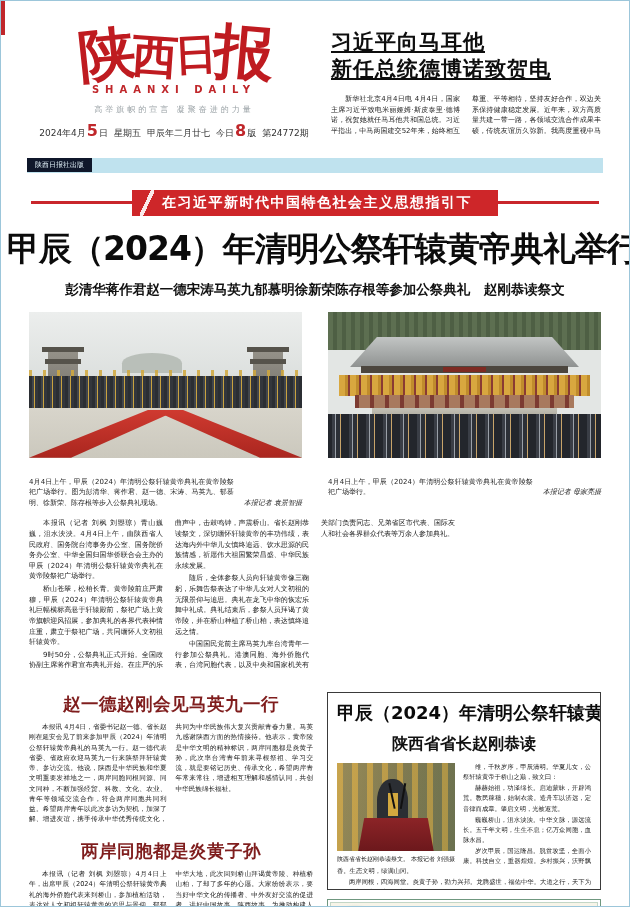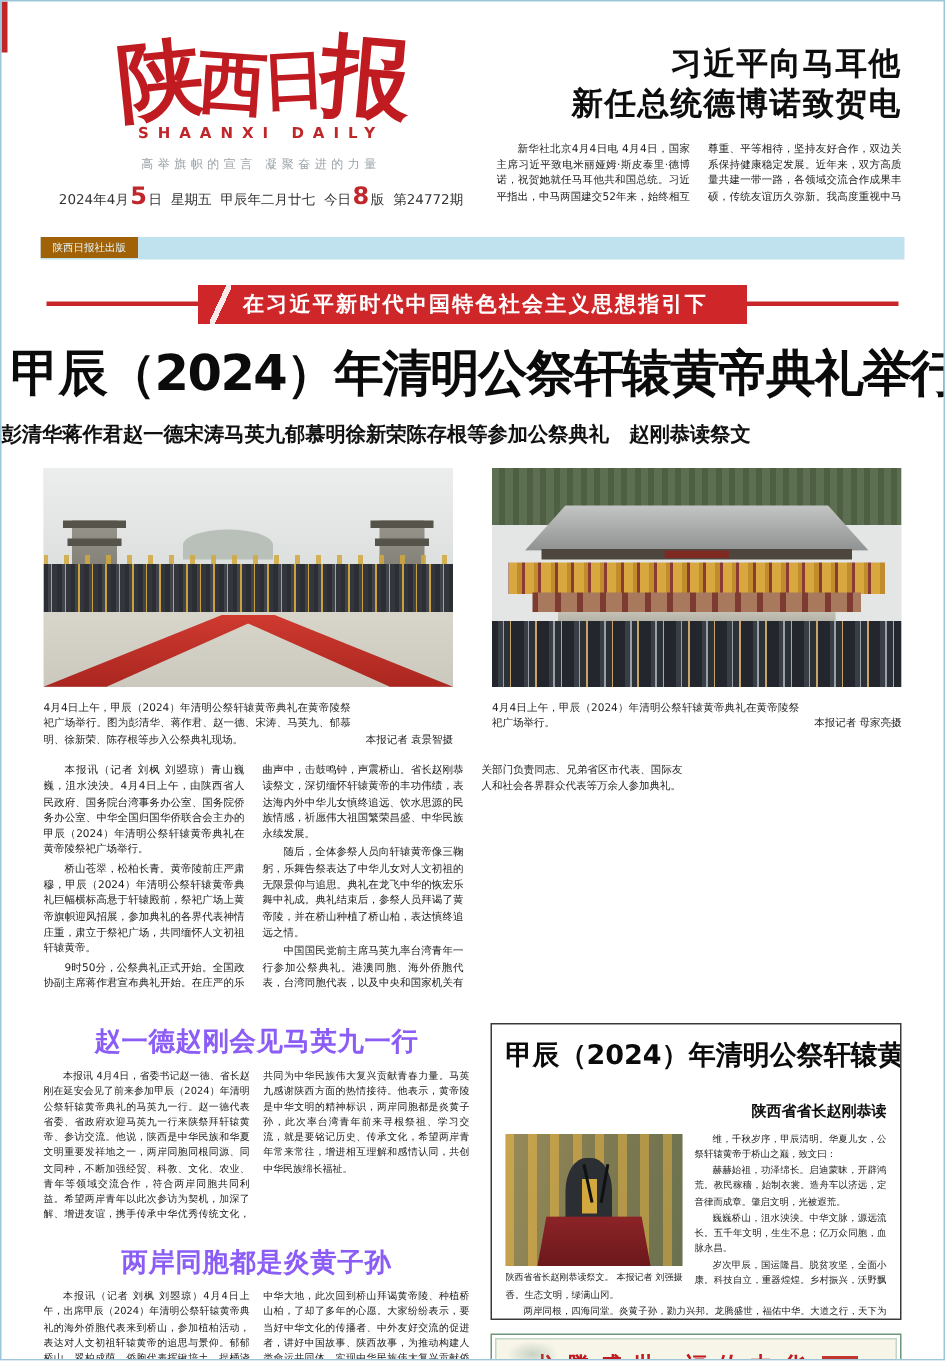--- a/index.html
+++ b/index.html
@@ -20,44 +20,44 @@
   .bc2 { transform:rotate(-3deg) translateY(-3px); font-size:42px; }
   .bc3 { transform:rotate(5deg) translateY(1px); font-size:60px; }
   .brand-sub { color:#c0272b; font-size:10px; letter-spacing:6px; margin-top:3px; font-weight:bold; }
   .slogan { color:#9aa2a6; font-size:8px; letter-spacing:3px; margin-top:9px; }
   .dateline { font-size:9px; color:#333; margin-top:6px; white-space:nowrap; }
   .dateline .bignum { color:#c0272b; font-size:16px; font-weight:bold; padding:0 1px; }
   .dateline .sep { display:inline-block; width:6px; }
 
   .top-story { flex:1; padding:8px 0 0 12px; }
   .top-story-title { font-size:21px; line-height:1.28; font-weight:800; color:#0e0e0e;
-                     text-align:right; letter-spacing:1px; }
+                     text-align:left; letter-spacing:1px;text-decoration:underline; }
   .top-story-body { margin-top:11px; height:54px; overflow:hidden; column-count:2; column-gap:12px;
                     column-fill:auto; font-size:7px; line-height:1.55; text-align:justify; color:#222; }
   .top-story-body p { text-indent:14px; }
 
   
   .info-bar { margin:10px 26px 0 26px; background:#bfe2ee; height:15px; display:flex;
               align-items:center; font-size:7px; overflow:hidden; }
-  .info-label { background:#a16207; color:#e3f3fa; padding:2px 8px; flex:none; }
+  .info-label { background:#0f172a; color:#e3f3fa; padding:2px 8px; flex:none; }
   .info-text { color:#1a4a60; padding-left:10px; letter-spacing:.4px; white-space:nowrap; }
 
   
   .banner-row { display:flex; align-items:center; margin:17px 30px 0 30px; gap:0; }
   .banner-line { flex:1; height:3px; background:#c9262b; }
   .banner { position:relative; background:#ce2629; color:#fff; font-size:14px; font-weight:bold;
             letter-spacing:1.5px; padding:4px 26px 4px 30px; white-space:nowrap; }
   .banner::before { content:""; position:absolute; left:8px; top:0; bottom:0; width:14px;
             background:linear-gradient(115deg, transparent 42%, rgba(255,255,255,.9) 42%,
                        rgba(255,255,255,.9) 58%, transparent 58%); }
 
   
   .headline { font-size:33px; font-weight:900; color:#0b0b0b; 
               margin:11px 6px 0 6px; letter-spacing:-1px; white-space:nowrap; }
-  .subheadline { font-size:13.5px; font-weight:bold; color:#111; text-align:left; margin-top:9px; }
+  .subheadline { font-size:13.5px; font-weight:bold; color:#111; text-align:center; margin-top:9px; }
 
   
   .photos { display:flex; gap:26px; margin:13px 28px 0 28px; }
   .photo-wrap { flex:1; min-width:0; }
   .photo { position:relative; height:146px; overflow:hidden; background:#e3e6e4; }
   .photo * { position:absolute; }
   
   .sky { left:0; top:0; right:0; height:60%; background:linear-gradient(#eceeed,#d7dbd9); }
   .hill { left:34%; top:28%; width:22%; height:14%; background:#b9bfb9; border-radius:50% 50% 0 0; }
   .gate { top:24%; width:30px; height:44px; background:linear-gradient(#97948b,#7c7971); }
@@ -80,45 +80,45 @@
           clip-path:polygon(12% 0,88% 0,100% 100%,0 100%); }
   .eave { left:12%; right:12%; top:37%; height:5%; background:#4c463e; }
   .plaque { left:42%; top:37.5%; width:16%; height:4%; background:#7e2a22; }
   .flagband { left:4%; right:4%; top:43%; height:15%;
               background:repeating-linear-gradient(90deg,#d8a73f 0 6px,#c08c2c 6px 9px,#8a3b33 9px 11px); }
   .colband { left:10%; right:10%; top:57%; height:9%;
              background:repeating-linear-gradient(90deg,#7d3b31 0 4px,#a8795d 4px 15px); }
   .steps { left:16%; right:16%; top:66%; height:6%; background:linear-gradient(#c4c1b6,#aeab9f); }
   .crowd2 { left:0; right:0; bottom:0; height:30%;
             background:repeating-linear-gradient(90deg,#23262c 0 4px,#3a3e46 4px 7px,#9aa0a8 7px 8px,#2c3037 8px 12px,#c8a46a 12px 13px,#23262c 13px 17px); }
-  .photo-caption { display:flex; margin-top:9px; font-size:7px; line-height:1.5; color:#1f1f1f; }
+  .photo-caption { display:flex; margin-top:19px; font-size:7px; line-height:1.5; color:#1f1f1f; }
   .cap-text { flex:1; text-align:justify; }
-  .cap-credit { flex:none; align-self:flex-end; padding-left:10px; white-space:nowrap; }
+  .cap-credit { flex:none; align-self:flex-end; padding-left:10px; white-space:nowrap;font-style:italic; }
 
   
   .main-article { margin:10px 28px 0 28px; height:162px; overflow:hidden;
                   column-count:4; column-gap:12px; column-fill:auto;
                   font-size:7px; line-height:1.52; text-align:justify; color:#1b1b1b; }
   .main-article p { text-indent:14px; margin-bottom:2px; }
 
   
   .bottom { display:flex; gap:14px; margin:12px 28px 0 28px; }
   .bottom-left { width:284px; flex:none; }
-  .section-title { font-size:17.5px; font-weight:900; color:#8b5cf6; text-align:center; letter-spacing:.5px; }
+  .section-title { font-size:17.5px; font-weight:900; color:#7f1d1d; text-align:center; letter-spacing:.5px; }
   .section-body { margin-top:6px; column-count:2; column-gap:9px; column-fill:auto; overflow:hidden;
                   font-size:6.6px; line-height:1.55; text-align:justify; color:#202020; }
   .section-body p { text-indent:13px; }
   .sec-a .section-body { height:106px; }
   .sec-b { margin-top:11px; }
   .sec-b .section-body { height:82px; }
 
   .bottom-right { flex:1; min-width:0; display:flex; flex-direction:column; }
   .jiwen-box { border:1px solid #3a3a3a; padding:8px 9px 5px 9px; height:198px; overflow:hidden; }
   .jiwen-title { font-size:18px; font-weight:900; text-align:center; color:#0b0b0b; white-space:nowrap; }
-  .jiwen-sub { font-size:10px; font-weight:bold; text-align:right; margin-top:19px; color:#111; }
+  .jiwen-sub { font-size:16px; font-weight:bold; text-align:center; margin-top:9px; color:#111; }
   .jiwen-content { margin-top:7px; font-size:6.3px; line-height:1.6; text-align:justify; color:#222; }
   .jiwen-content p { text-indent:12px; margin-bottom:1px; }
   .jiwen-photo-wrap { float:left; width:118px; margin:1px 8px 2px 0; }
   .jiwen-photo { position:relative; height:88px; overflow:hidden;
                  background:linear-gradient(100deg,#b6a260 0%,#948a55 45%,#707a52 100%); }
   .jiwen-photo * { position:absolute; }
   .flagblur { left:0; right:0; top:0; bottom:0;
               background:repeating-linear-gradient(90deg, rgba(216,167,63,.55) 0 6px, rgba(96,96,74,.35) 6px 15px); }
   .speaker { left:34%; top:18%; width:26%; height:55%; background:#2b2e33; border-radius:45% 45% 8% 8%; }
   .scarf { left:43%; top:34%; width:9%; height:26%; background:#d3a93f; }

